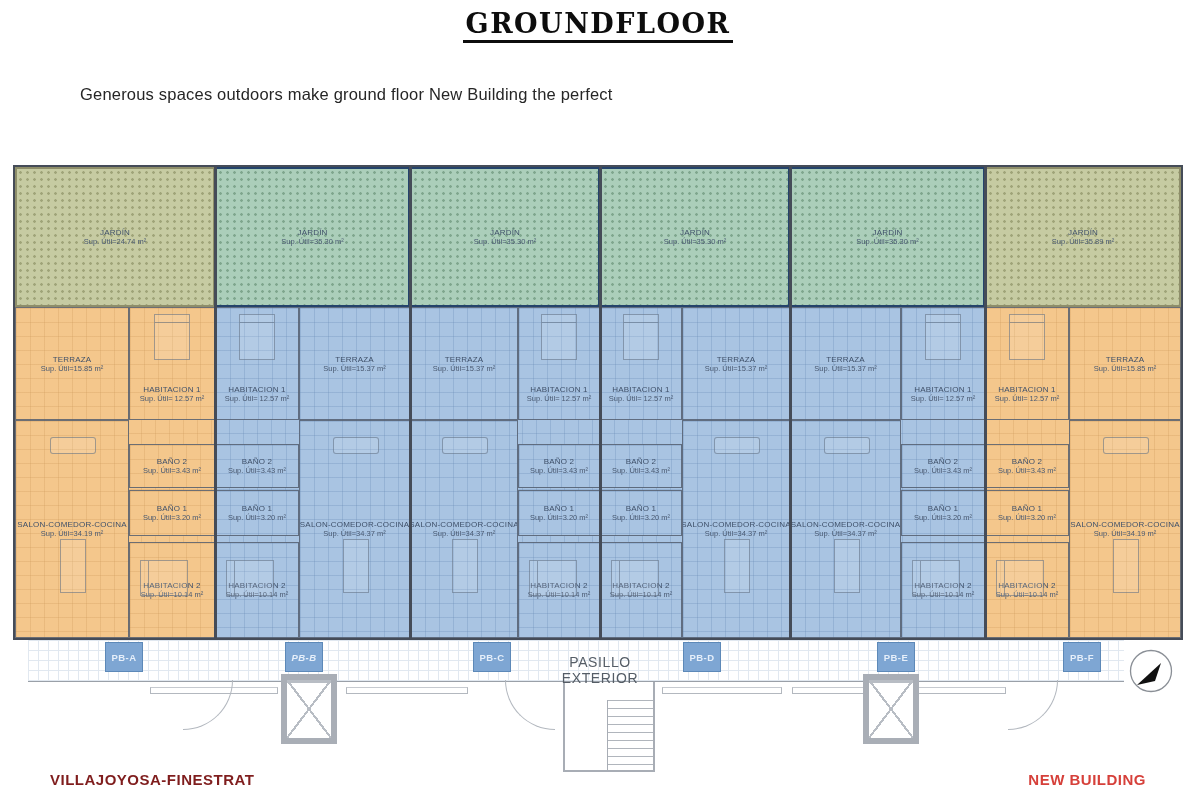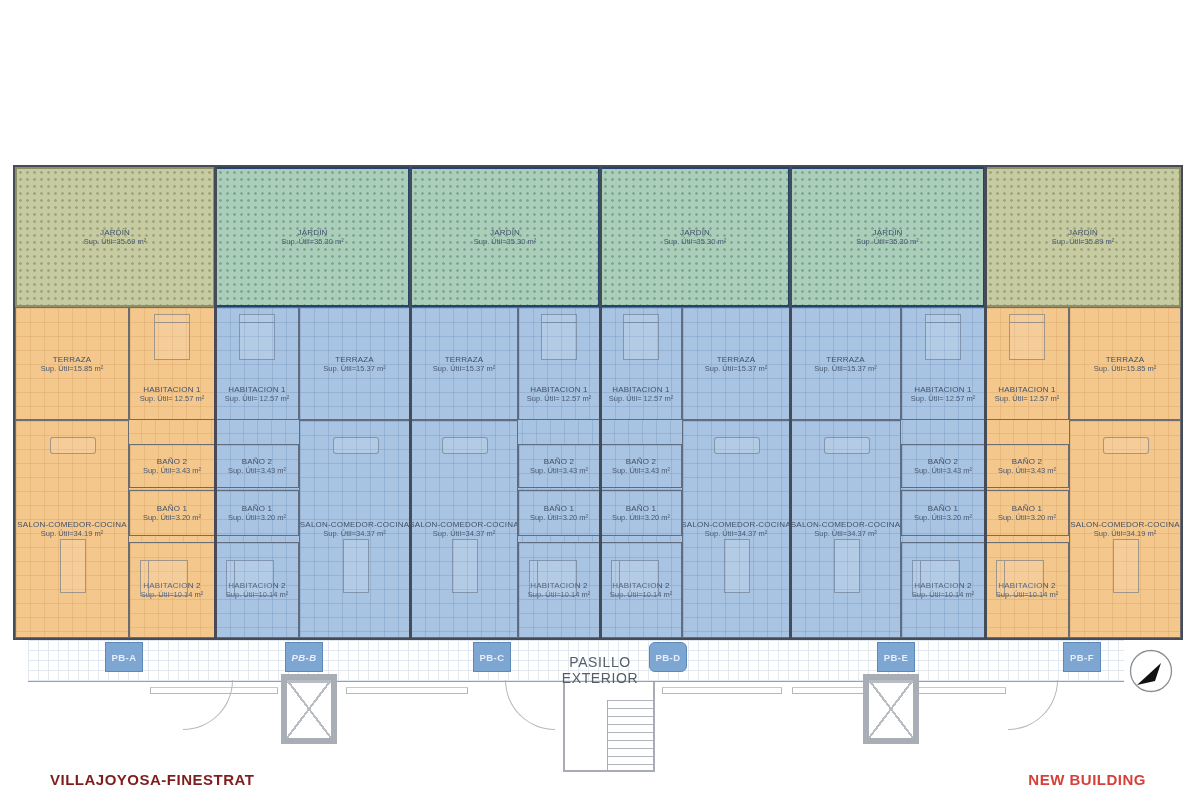--- a/index.html
+++ b/index.html
@@ -68,29 +68,33 @@
   
   .footer-left{position:absolute;left:50px;top:771px;font-size:15px;font-weight:800;color:#7f1d1d;
      letter-spacing:.5px;}
   .footer-right{position:absolute;right:50px;top:771px;font-size:15px;font-weight:800;letter-spacing:.5px;}
 </style>
 </head>
 <body>
 
 <div class="page">
 
+  <div class="title-wrap">
+    <span class="title">GROUNDFLOOR</span>
+  </div>
 
   <div class="desc">
+    <div>Generous spaces outdoors make ground floor New Building the perfect</div>
   </div>
 
   <div class="units-region">
       <div class="unit fill-orange" style="left: 0px; width: 200px;">
         <div class="room jardin-olive" style="left: 0px; width: 200px; top: 0px; height: 140px;">
           <div class="rname">JARDÍN</div>
-          <div class="rarea">Sup. Útil=35.69 m²</div>
+          <div class="rarea">Sup. Útil=24.74 m²</div>
         </div>
         <div class="room fill-orange" style="left: 0px; width: 114px; top: 140px; height: 113px;">
           <div class="rname">TERRAZA</div>
           <div class="rarea">Sup. Útil=15.85 m²</div>
         </div>
         <div class="room fill-orange lbl-bottom" style="left: 114px; width: 86px; top: 140px; height: 113px;">
           <div class="rname">HABITACION 1</div>
           <div class="rarea">Sup. Útil= 12.57 m²</div>
           <div class="furn bed-v"></div>
         </div>
@@ -320,16 +324,16 @@
       <polygon points="9,37 33,15 27,33" fill="#111111"></polygon>
     </svg>
   </div>
 
   <div class="footer-left">VILLAJOYOSA-FINESTRAT</div>
   <div class="footer-right" style="color: rgb(214, 64, 58);">NEW BUILDING</div>
 
 <div class="unit-tag" style="left: 105px;">PB-A</div>
     <div class="unit-tag" style="left: 285px; font-style: italic;">PB-B</div>
     <div class="unit-tag" style="left: 473px;">PB-C</div>
-    <div class="unit-tag" style="left: 649px; border-radius: 6px;">PB-D</div>
+    <div class="unit-tag" style="left: 683px;">PB-D</div>
     <div class="unit-tag" style="left: 877px;">PB-E</div>
     <div class="unit-tag" style="left: 1063px;">PB-F</div>
   </div>
 
 </body></html>

